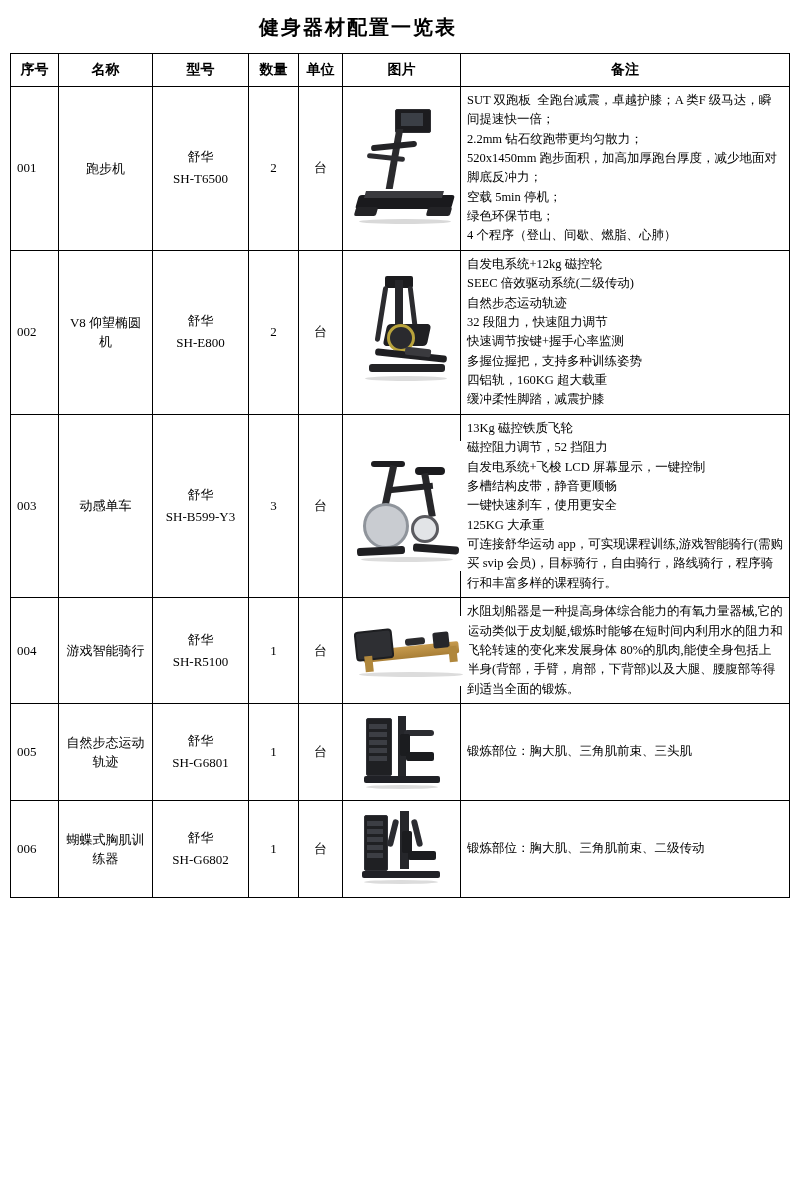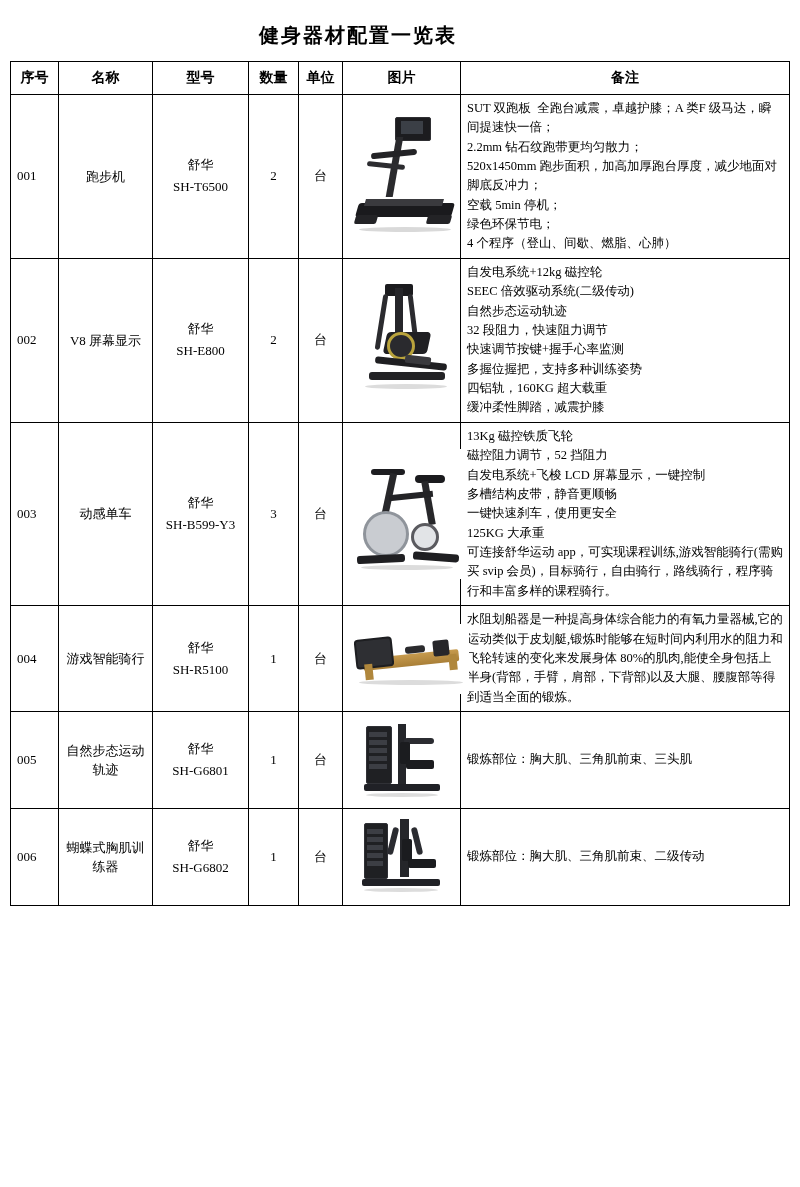--- a/index.html
+++ b/index.html
@@ -8,21 +8,21 @@
     background: #ffffff;
   }
   body {
     width: 800px;
     font-family: "Liberation Serif", "DejaVu Serif", serif;
     color: #000;
   }
   .page {
     width: 716px;
     box-sizing: border-box;
-    padding: 12px 10px 10px 10px;
+    padding: 4px 10px 10px 10px;
   }
   .doc-title {
     text-align: center;
     font-size: 20px;
     font-weight: bold;
     letter-spacing: 2px;
     padding: 10px 0 12px 0;
     font-family: "Liberation Sans", "DejaVu Sans", sans-serif;
   }
   table.equip {
@@ -315,21 +315,21 @@
 2.2mm 钻石纹跑带更均匀散力；
 520x1450mm 跑步面积，加高加厚跑台厚度，减少地面对脚底反冲力；
 空载 5min 停机；
 绿色环保节电；
 4 个程序（登山、间歇、燃脂、心肺）</div>
         </td>
       </tr>
 
       <tr>
         <td class="c-idx">002</td>
-        <td class="c-name">V8 屏幕显示</td>
+        <td class="c-name">V8 仰望椭圆机</td>
         <td class="c-model">
           <div>舒华</div>
           <div>SH-E800</div>
         </td>
         <td class="c-qty">2</td>
         <td class="c-unit">台</td>
         <td class="c-img">
           <div class="photo ph-ellip">
             <div class="ehead"></div>
               <div class="emast"></div>

